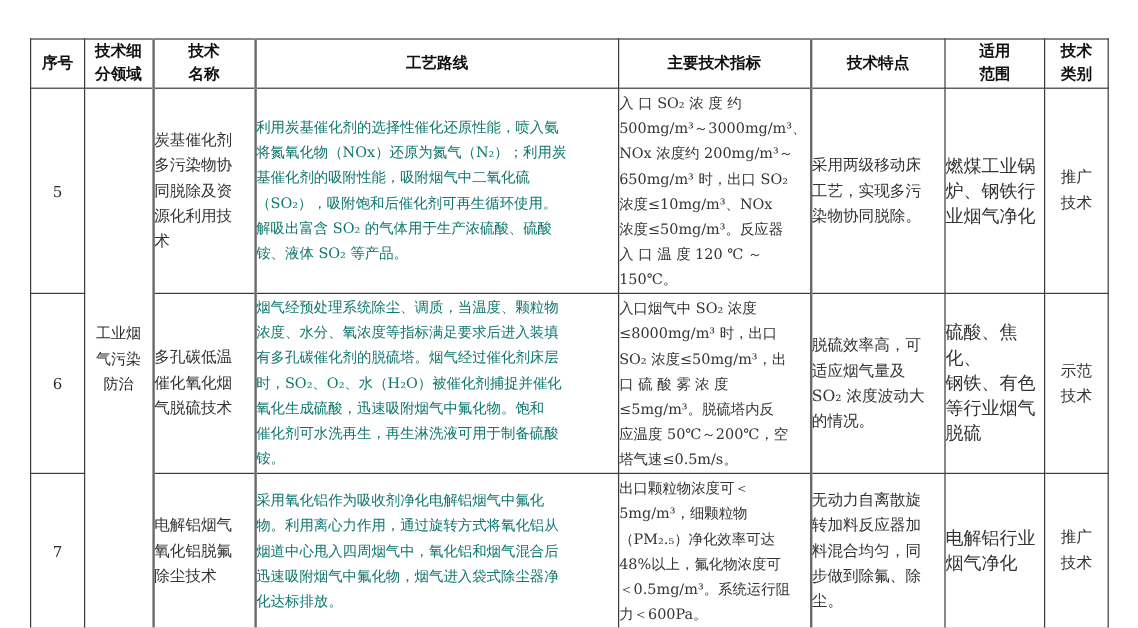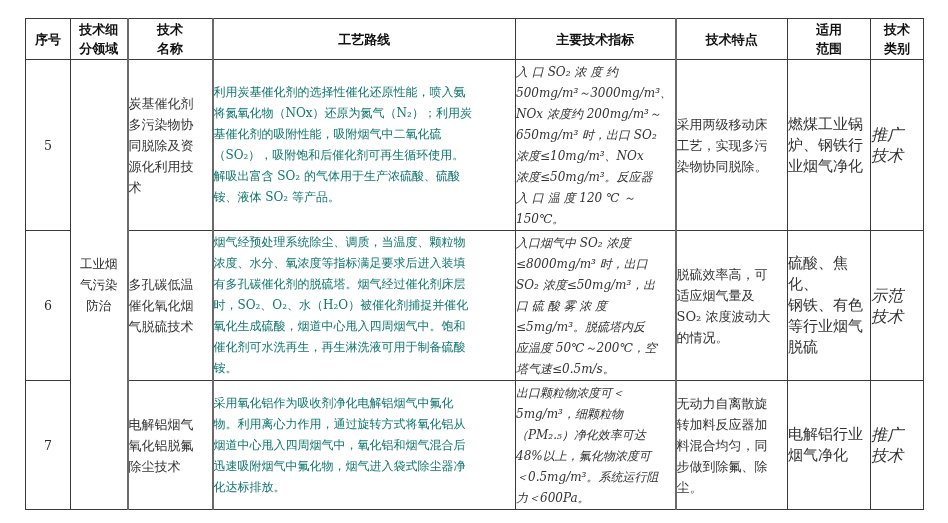--- a/index.html
+++ b/index.html
@@ -1,29 +1,29 @@
 <!DOCTYPE html>
 <html><head>
 <meta charset="utf-8">
 <style>
   html, body { margin: 0; padding: 0; background: #ffffff; }
   body { width: 948px; height: 523px; overflow: hidden; position: relative;
          font-family: "DejaVu Serif", "Liberation Serif", serif; color: #2a2a2a; }
-  table.tbl { position: absolute; left: 25px; top: 18px; border-collapse: collapse;
+  table.tbl { position: absolute; left: 25px; top: 32px; border-collapse: collapse;
               table-layout: fixed; width: 898px; }
   table.tbl td, table.tbl th { border: 1px solid #3a3a3a; padding: 0; vertical-align: middle; }
   table.tbl th { font-family: "DejaVu Sans", "Liberation Sans", sans-serif; font-weight: bold;
                  font-size: 13px; line-height: 19px; color: #111; text-align: center; height: 40px; }
   td.c { text-align: center; font-size: 12.5px; line-height: 21px; }
   td.name { font-size: 13px; line-height: 21px; padding: 0 6px 0 8px; color: #333; }
   td.proc { font-size: 12px; line-height: 21px; padding: 0 6px 0 7px; text-align: justify; color: #0f766e; }
-  td.metric { font-size: 12px; line-height: 21px; padding: 0 5px 0 6px; text-align: justify; color: #333; font-style: italic; }
+  td.metric { font-size: 12px; line-height: 21px; padding: 0 5px 0 6px; text-align: justify; color: #333; }
   td.feat { font-size: 13px; line-height: 21px; padding: 0 5px 0 7px; color: #333; }
   td.scope { font-size: 15px; line-height: 21px; padding: 0 5px 0 8px; color: #333; }
-  td.type { font-size: 16px; line-height: 21px; color: #333; font-style: italic; }
+  td.type { text-align: center; font-size: 13px; line-height: 21px; color: #333; }
   .thick-l { border-left: 2px solid #6a6a6a !important; }
   tr.r5 td { height: 165px; }
   tr.r6 td { height: 143px; }
   tr.r7 td { height: 125px; }
   td.metric.top { vertical-align: top; padding-top: 2px; }
   .lines span { display: block; }
 </style>
 </head>
 <body>
 
@@ -117,21 +117,21 @@
       <td class="name lines thick-l">
         <span>多孔碳低温</span>
         <span>催化氧化烟</span>
         <span>气脱硫技术</span>
       </td>
       <td class="proc lines thick-l">
         <span>烟气经预处理系统除尘、调质，当温度、颗粒物</span>
         <span>浓度、水分、氧浓度等指标满足要求后进入装填</span>
         <span>有多孔碳催化剂的脱硫塔。烟气经过催化剂床层</span>
         <span>时，SO₂、O₂、水（H₂O）被催化剂捕捉并催化</span>
-        <span>氧化生成硫酸，烟道中心甩入四周烟气中。饱和</span>
+        <span>氧化生成硫酸，迅速吸附烟气中氟化物。饱和</span>
         <span>催化剂可水洗再生，再生淋洗液可用于制备硫酸</span>
         <span>铵。</span>
       </td>
       <td class="metric lines top">
         <span>入口烟气中 SO₂ 浓度</span>
         <span>≤8000mg/m³ 时，出口</span>
         <span>SO₂ 浓度≤50mg/m³，出</span>
         <span>口 硫 酸 雾 浓 度</span>
         <span>≤5mg/m³。脱硫塔内反</span>
         <span>应温度 50℃～200℃，空</span>

